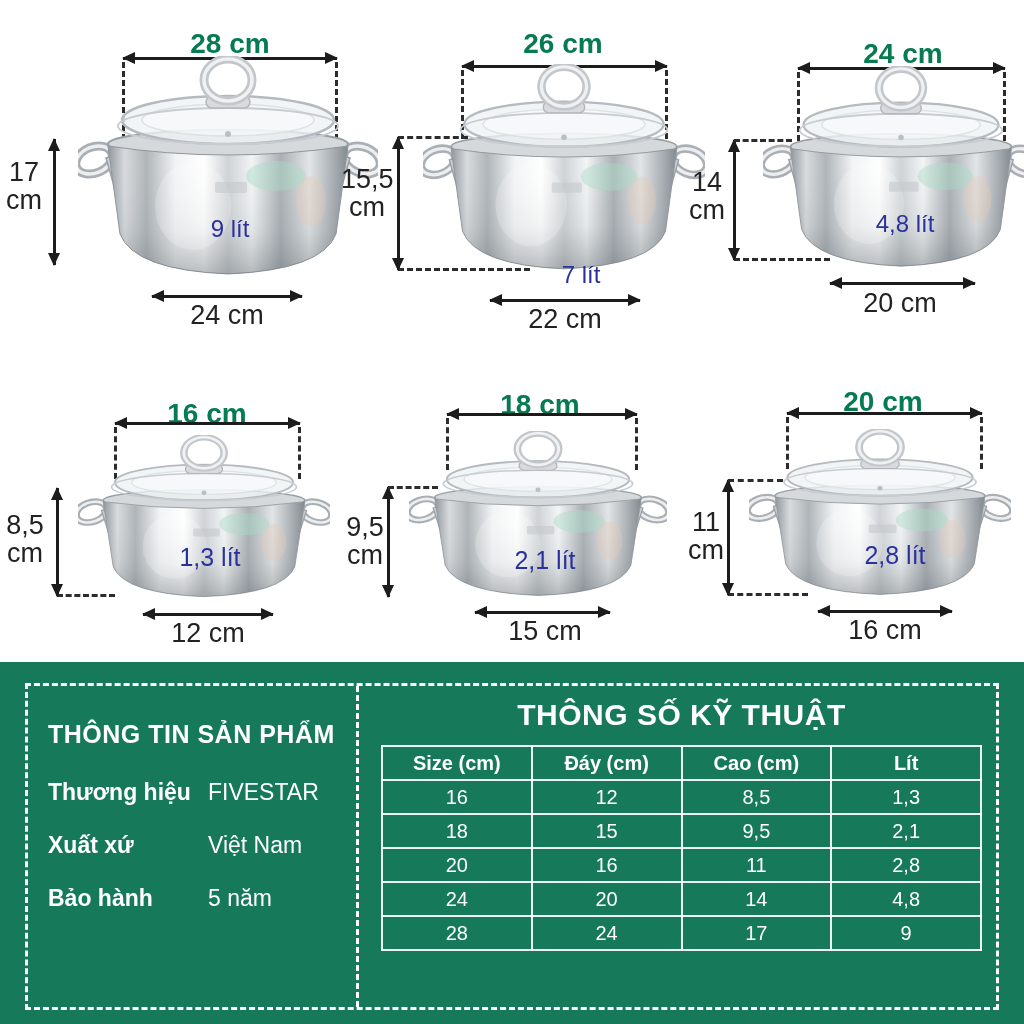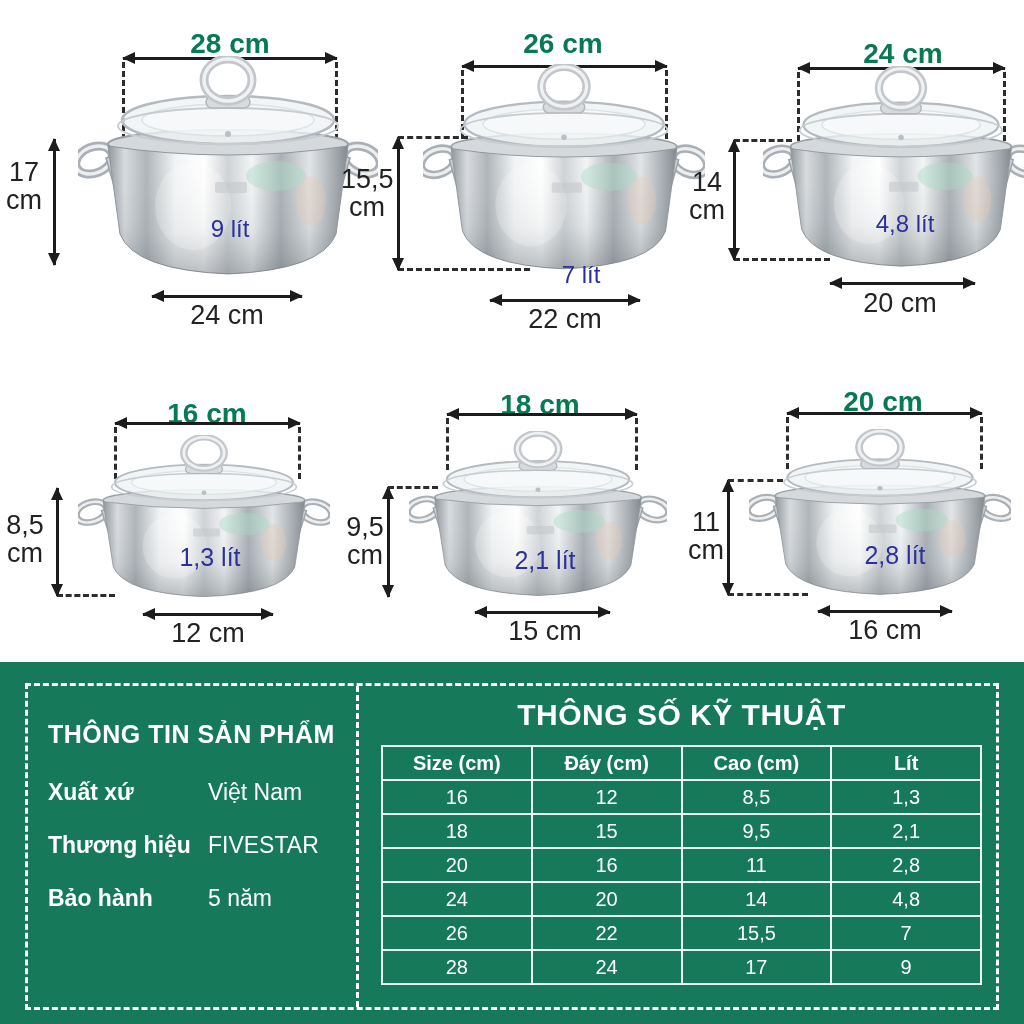--- a/index.html
+++ b/index.html
@@ -288,26 +288,26 @@
     <div class="size-bottom">16 cm</div>
   </figure>
 
   <div class="footer">
     <div class="dashed-box">
       <div class="panel-divider"></div>
 
       <div class="left-panel">
         <h2 class="info-title">THÔNG TIN SẢN PHẨM</h2>
         <div class="info-row">
+          <span class="info-label">Thương hiệu</span>
+          <span class="info-value">FIVESTAR</span>
+        </div>
+        <div class="info-row">
           <span class="info-label">Xuất xứ</span>
           <span class="info-value">Việt Nam</span>
-        </div>
-        <div class="info-row">
-          <span class="info-label">Thương hiệu</span>
-          <span class="info-value">FIVESTAR</span>
         </div>
         <div class="info-row">
           <span class="info-label">Bảo hành</span>
           <span class="info-value">5 năm</span>
         </div>
       </div>
 
       <div class="right-panel">
         <h2 class="specs-title">THÔNG SỐ KỸ THUẬT</h2>
         <table class="specs">
@@ -338,26 +338,20 @@
                 <td>11</td>
                 <td>2,8</td>
             </tr>
             <tr>
               <td>24</td>
                 <td>20</td>
                 <td>14</td>
                 <td>4,8</td>
             </tr>
             <tr>
-              <td>26</td>
-                <td>22</td>
-                <td>15,5</td>
-                <td>7</td>
-            </tr>
-            <tr>
               <td>28</td>
                 <td>24</td>
                 <td>17</td>
                 <td>9</td>
             </tr>
           </tbody>
         </table>
       </div>
     </div>
   </div>

